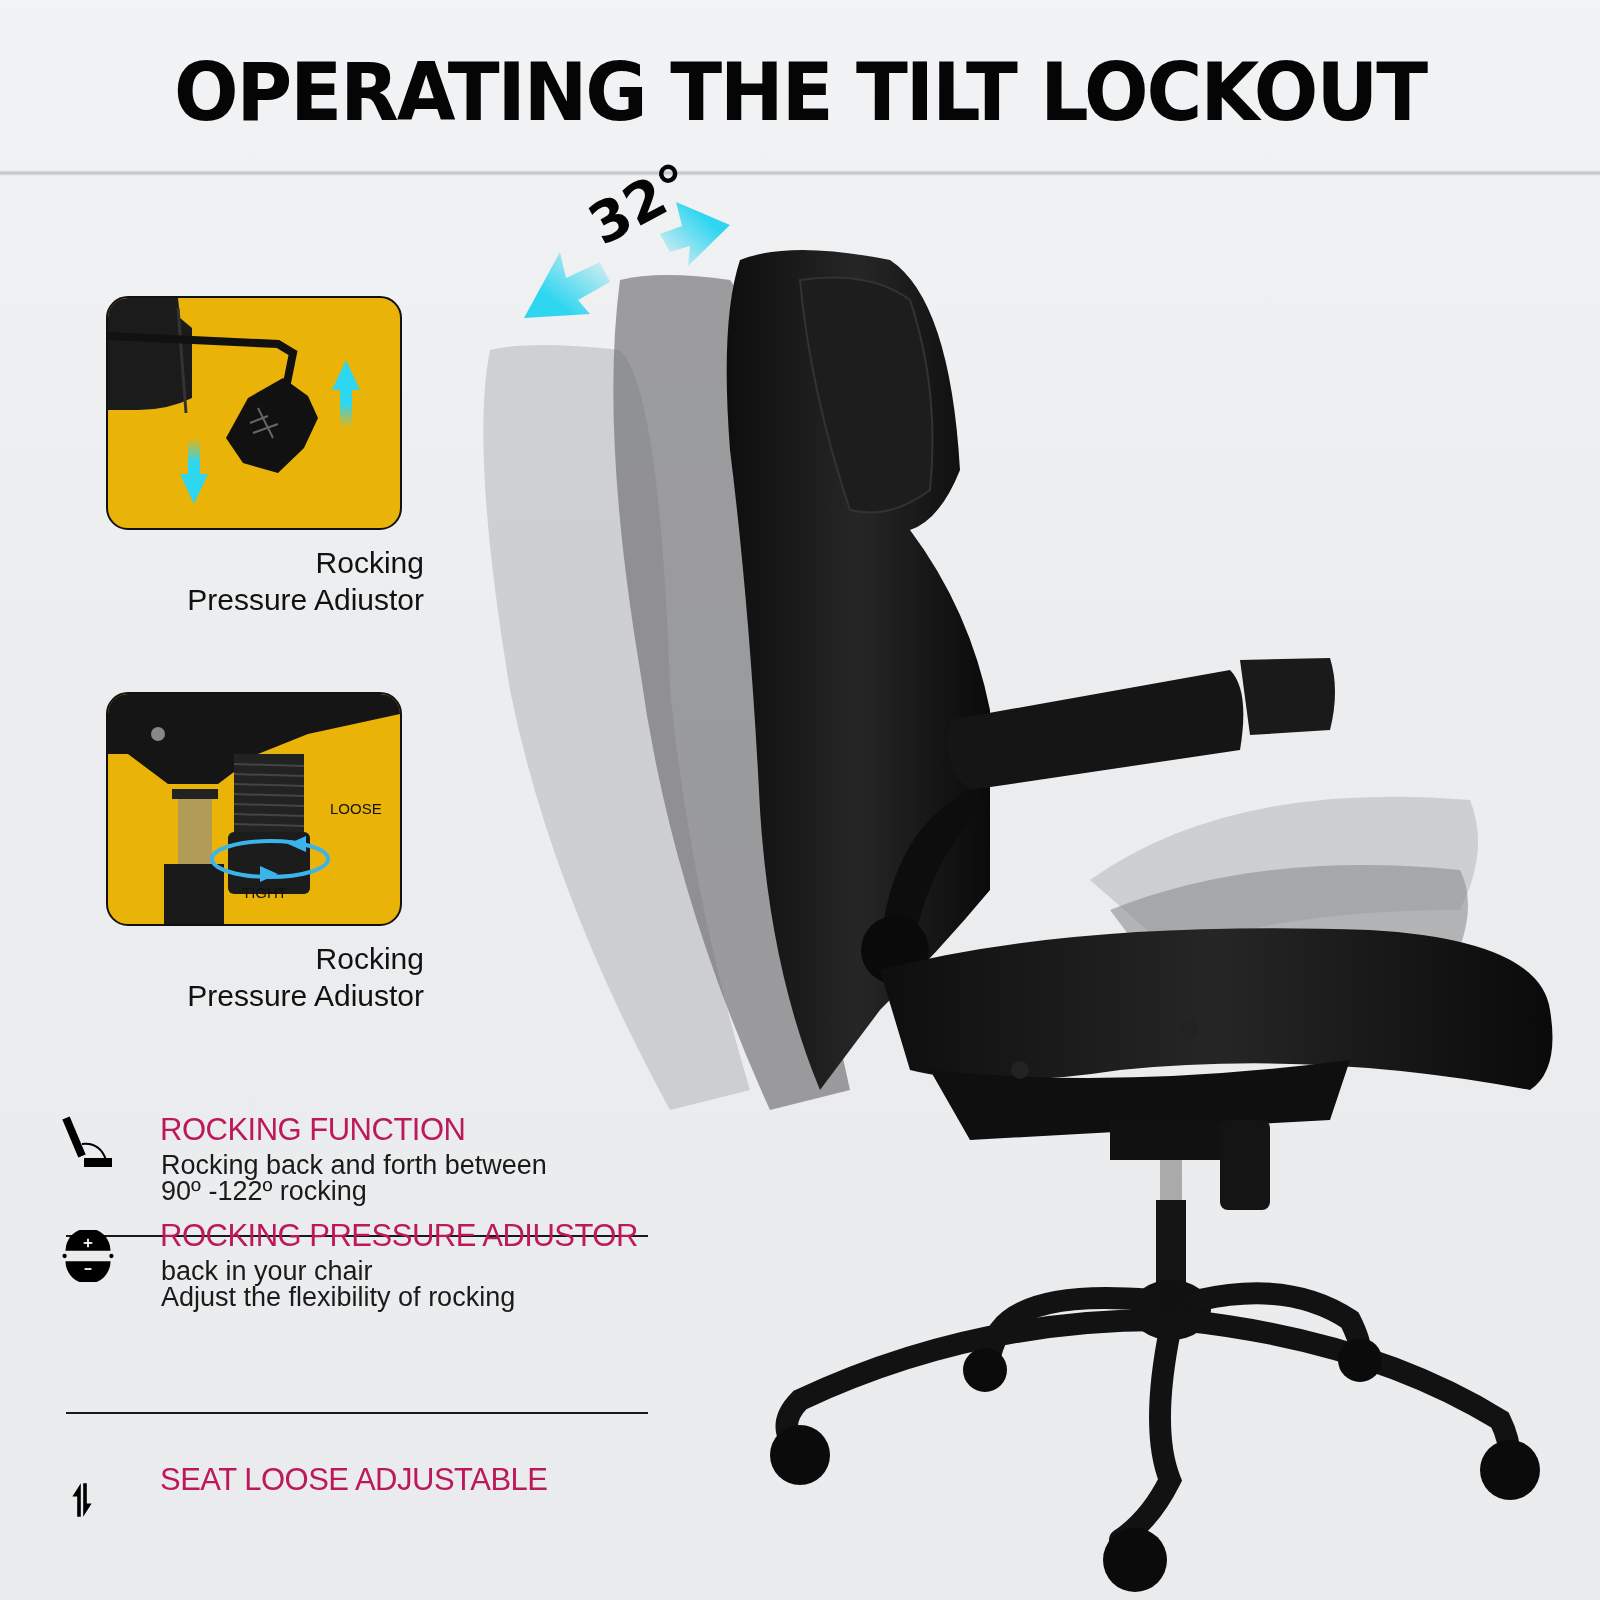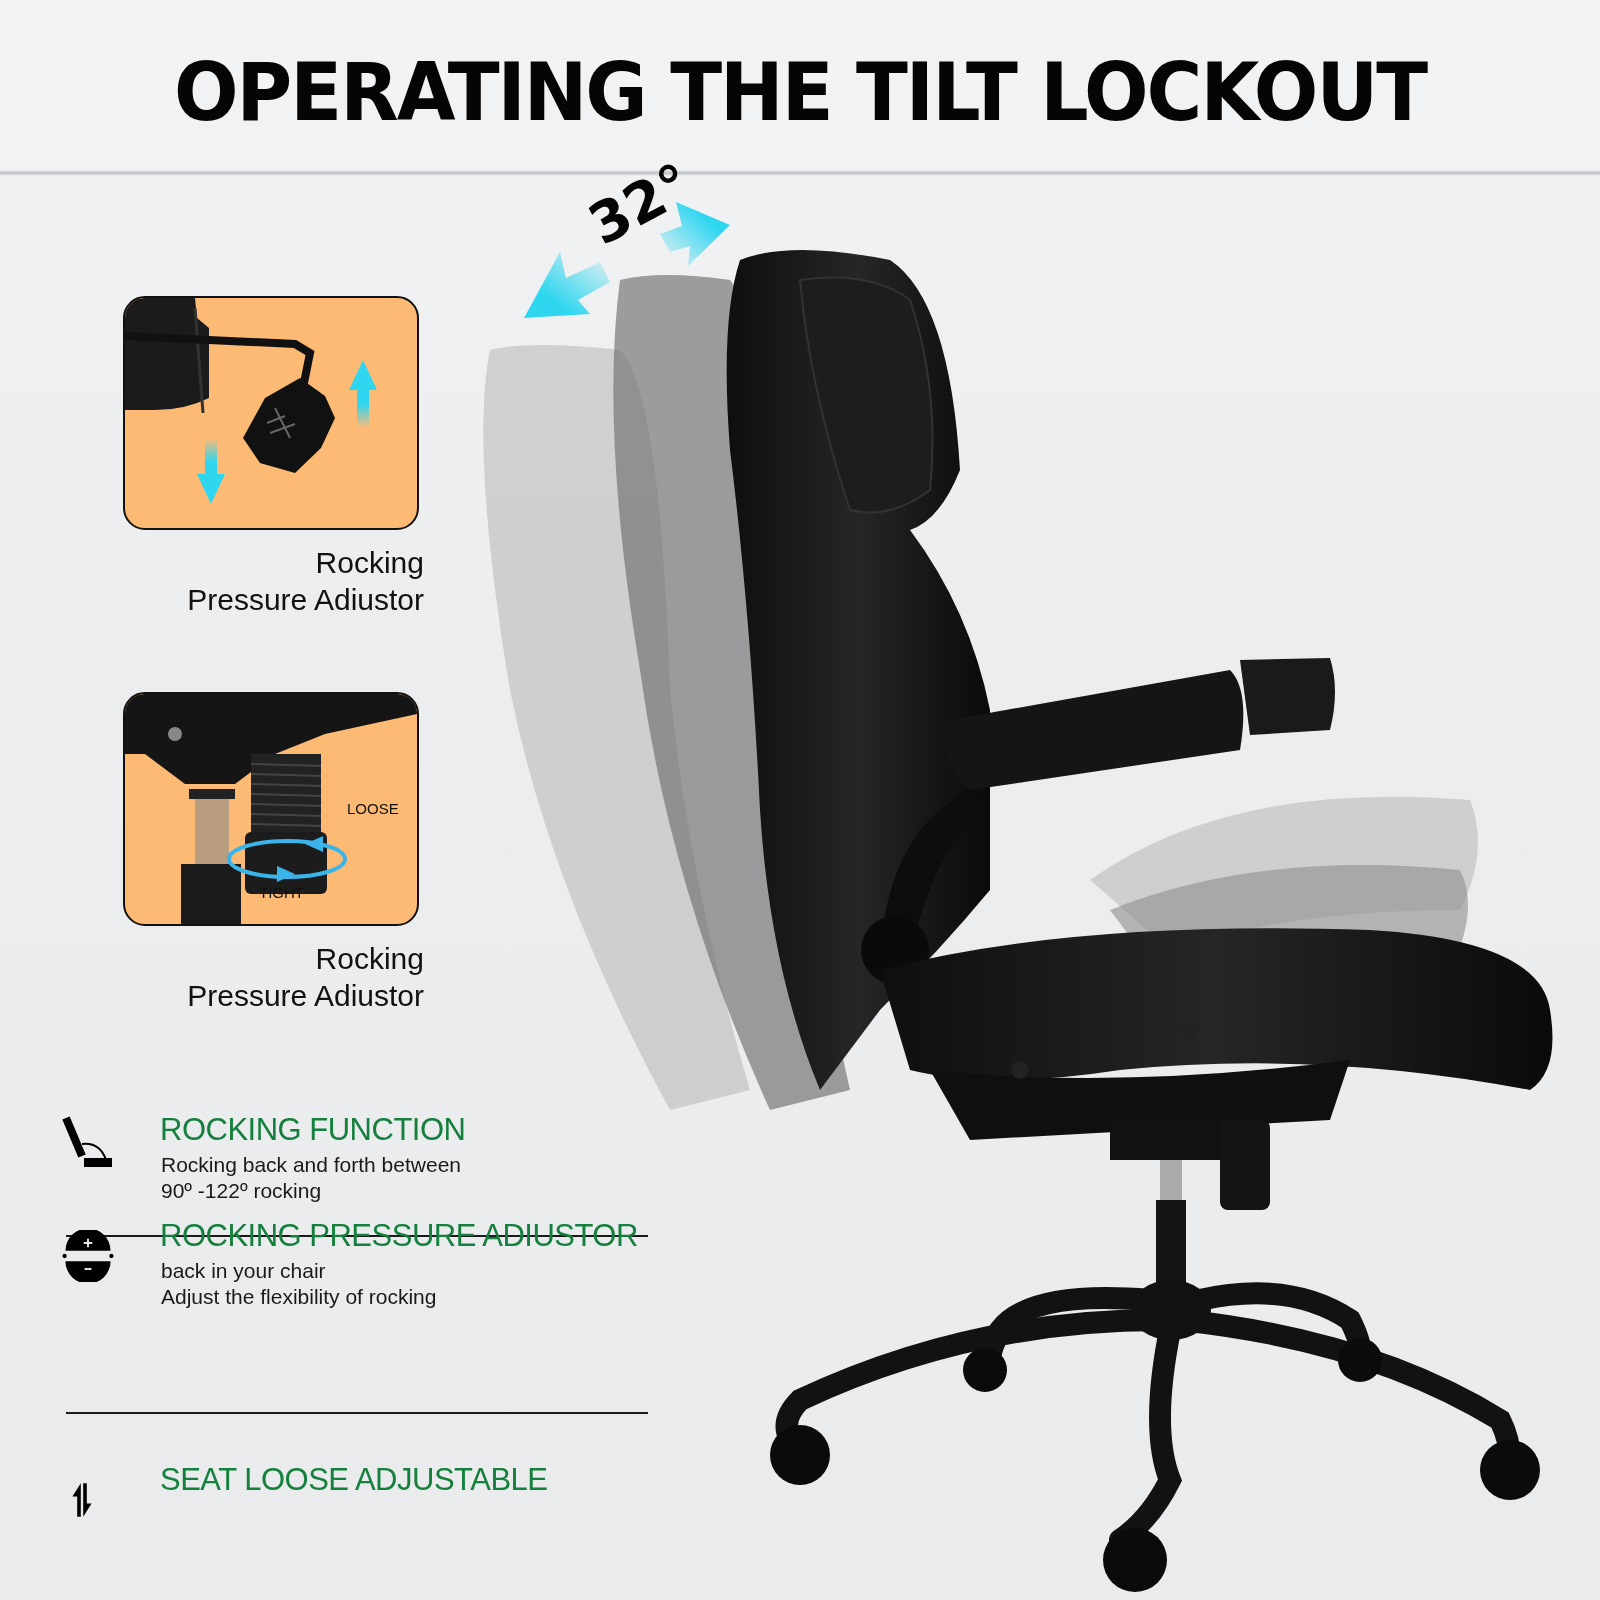--- a/index.html
+++ b/index.html
@@ -13,42 +13,42 @@
     font-family: "DejaVu Sans", sans-serif; font-weight: 900; font-size: 76px;
     letter-spacing: -2px; color: #050505; transform: scaleY(1.05);
   }
   .horizon {
     position: absolute; top: 170px; left: 0; width: 1600px; height: 6px;
     background: linear-gradient(180deg, rgba(180,182,185,0) 0%, rgba(175,178,182,0.8) 50%, rgba(180,182,185,0) 100%);
   }
   
   .card {
     position: absolute; left: 106px; width: 292px; height: 230px;
-    border: 2px solid #111; border-radius: 22px; background: #fdba74; overflow: hidden; margin-left: 17px;
+    border: 2px solid #111; border-radius: 22px; background: #eab308; overflow: hidden;
   }
   .card1 { top: 296px; }
   .card2 { top: 692px; }
   .card-caption {
     position: absolute; left: 80px; width: 344px; text-align: right;
     font-size: 30px; line-height: 37px; color: #111;
   }
   .cap1 { top: 544px; }
   .cap2 { top: 940px; }
   .card svg { position: absolute; left: 0; top: 0; }
   .lbl-small { position: absolute; font-size: 15px; color: #111; }
 
   
   .feature { position: absolute; left: 60px; width: 600px; }
   .feat-icon { position: absolute; left: 0; top: 0; width: 60px; height: 60px; }
   .feat-title {
     position: absolute; left: 100px; top: 0; font-size: 31px; font-weight: 400;
-    letter-spacing: -0.5px; color: #15803d; white-space: nowrap;
+    letter-spacing: -0.5px; color: #be185d; white-space: nowrap;
   }
   .feat-desc {
-    position: absolute; left: 101px; top: 40px; font-size: 21px; line-height: 26px;
+    position: absolute; left: 101px; top: 40px; font-size: 27px; line-height: 26px;
     color: #1a1a1a; width: 420px;
   }
   .divider { position: absolute; left: 66px; width: 582px; height: 2px; background: #1a1a1a; }
 
   
   .chair { position: absolute; left: 470px; top: 190px; width: 1130px; height: 1410px; }
   .angle-label {
     position: absolute; left: 578px; top: 200px; font-family: "DejaVu Sans", sans-serif;
     font-weight: 900; font-size: 56px; color: #050505; transform: rotate(-28deg);
     transform-origin: left top;

